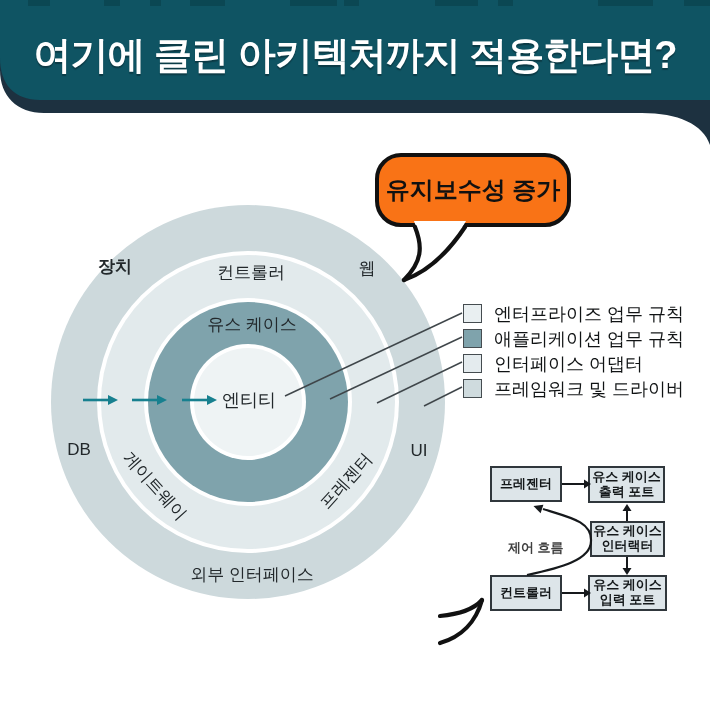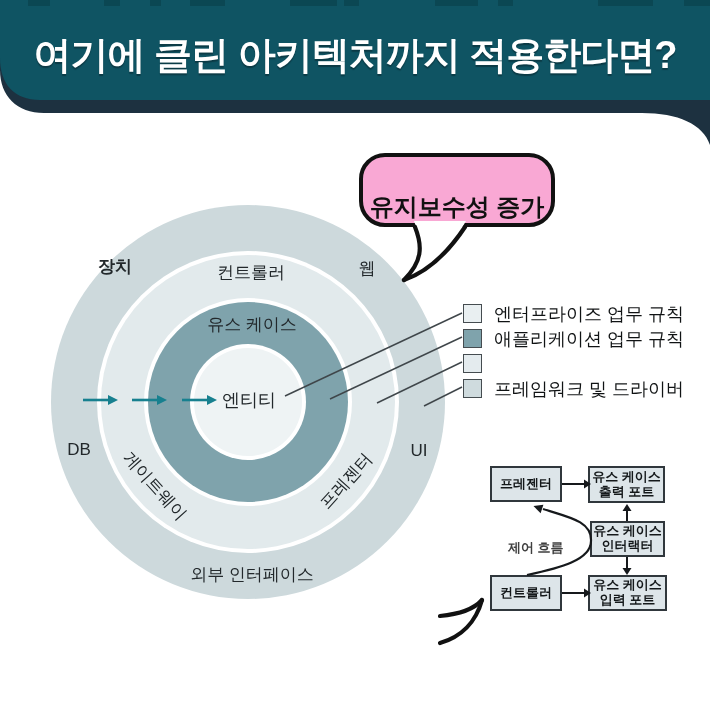--- a/index.html
+++ b/index.html
@@ -20,23 +20,23 @@
   .circle{position:absolute;border-radius:50%;}
   .onion-label{
     position:absolute;transform:translate(-50%,-50%);
     font-size:17px;font-weight:500;color:#22282b;white-space:nowrap;
   }
   .onion-label.rot-gateway{transform:translate(-50%,-50%) rotate(48deg);}
   .onion-label.rot-presenter{transform:translate(-50%,-50%) rotate(-48deg);}
   .onion-label.entity{font-size:18px;}
   
   .bubble{
-    position:absolute;background:#f9a8d4;border:4.5px solid #111111;
-    display:flex;align-items:flex-end;justify-content:center;
-    font-size:24px;font-weight:800;color:#111111;white-space:nowrap;box-sizing:border-box;
+    position:absolute;background:#f97316;border:4.5px solid #111111;
+    display:flex;align-items:center;justify-content:center;
+    font-size:24px;font-weight:800;color:#111111;white-space:nowrap;box-sizing:border-box;margin-left:16px;
   }
   .bubble.top{left:359px;top:153px;width:196px;height:74px;border-radius:26px;}
   .bubble.bottom{left:260px;top:593px;width:180px;height:74px;border-radius:30px;}
   
   .legend-row{position:absolute;display:flex;align-items:center;height:21px;}
   .legend-swatch{width:19px;height:19px;border:1.6px solid #454c50;box-sizing:border-box;flex:none;}
   .legend-text{margin-left:12px;font-size:18px;font-weight:500;color:#101314;white-space:nowrap;}
   
   .flow-box{
     position:absolute;background:#dde5e9;border:2px solid #30373c;box-sizing:border-box;
@@ -99,20 +99,21 @@
     <div class="legend-row" style="left:463px;top:303px;">
       <span class="legend-swatch" style="background: rgb(233, 239, 241);"></span>
       <span class="legend-text">엔터프라이즈 업무 규칙</span>
     </div>
     <div class="legend-row" style="left:463px;top:328px;">
       <span class="legend-swatch" style="background: rgb(127, 163, 172);"></span>
       <span class="legend-text">애플리케이션 업무 규칙</span>
     </div>
     <div class="legend-row" style="left:463px;top:353px;">
       <span class="legend-swatch" style="background: rgb(228, 235, 238);"></span>
+      <span class="legend-text">인터페이스 어댑터</span>
     </div>
     <div class="legend-row" style="left:463px;top:378px;">
       <span class="legend-swatch" style="background: rgb(207, 219, 222);"></span>
       <span class="legend-text">프레임워크 및 드라이버</span>
     </div>
   </div>
 
   <div>
     <div class="flow-box" style="left:490px;top:466px;width:72px;height:36px;">
       <span>프레젠터</span>

